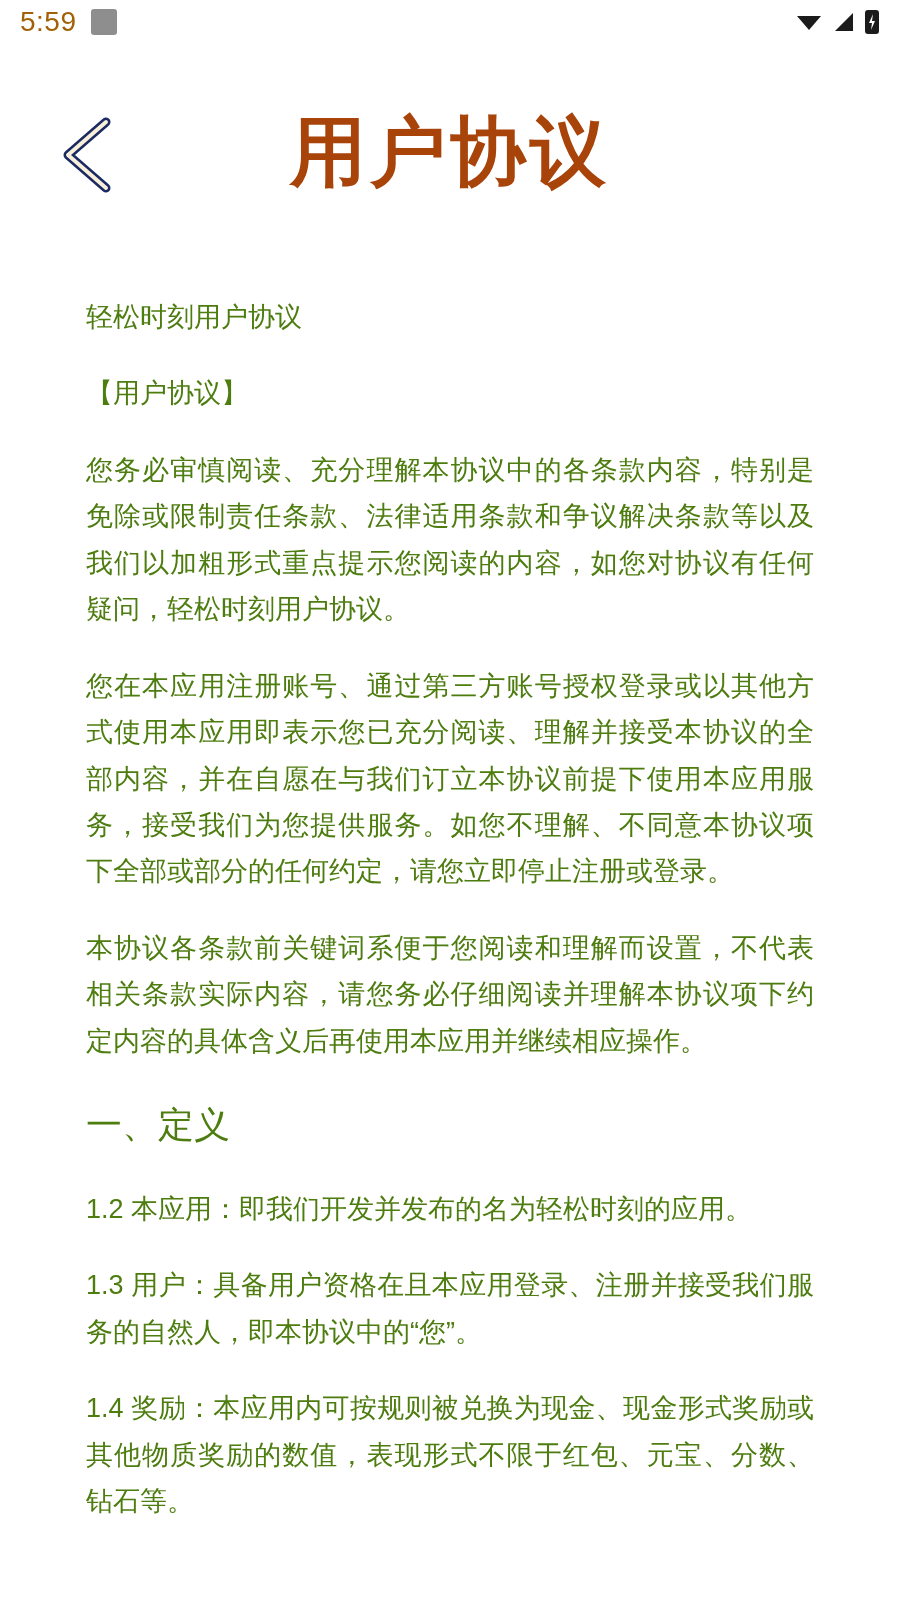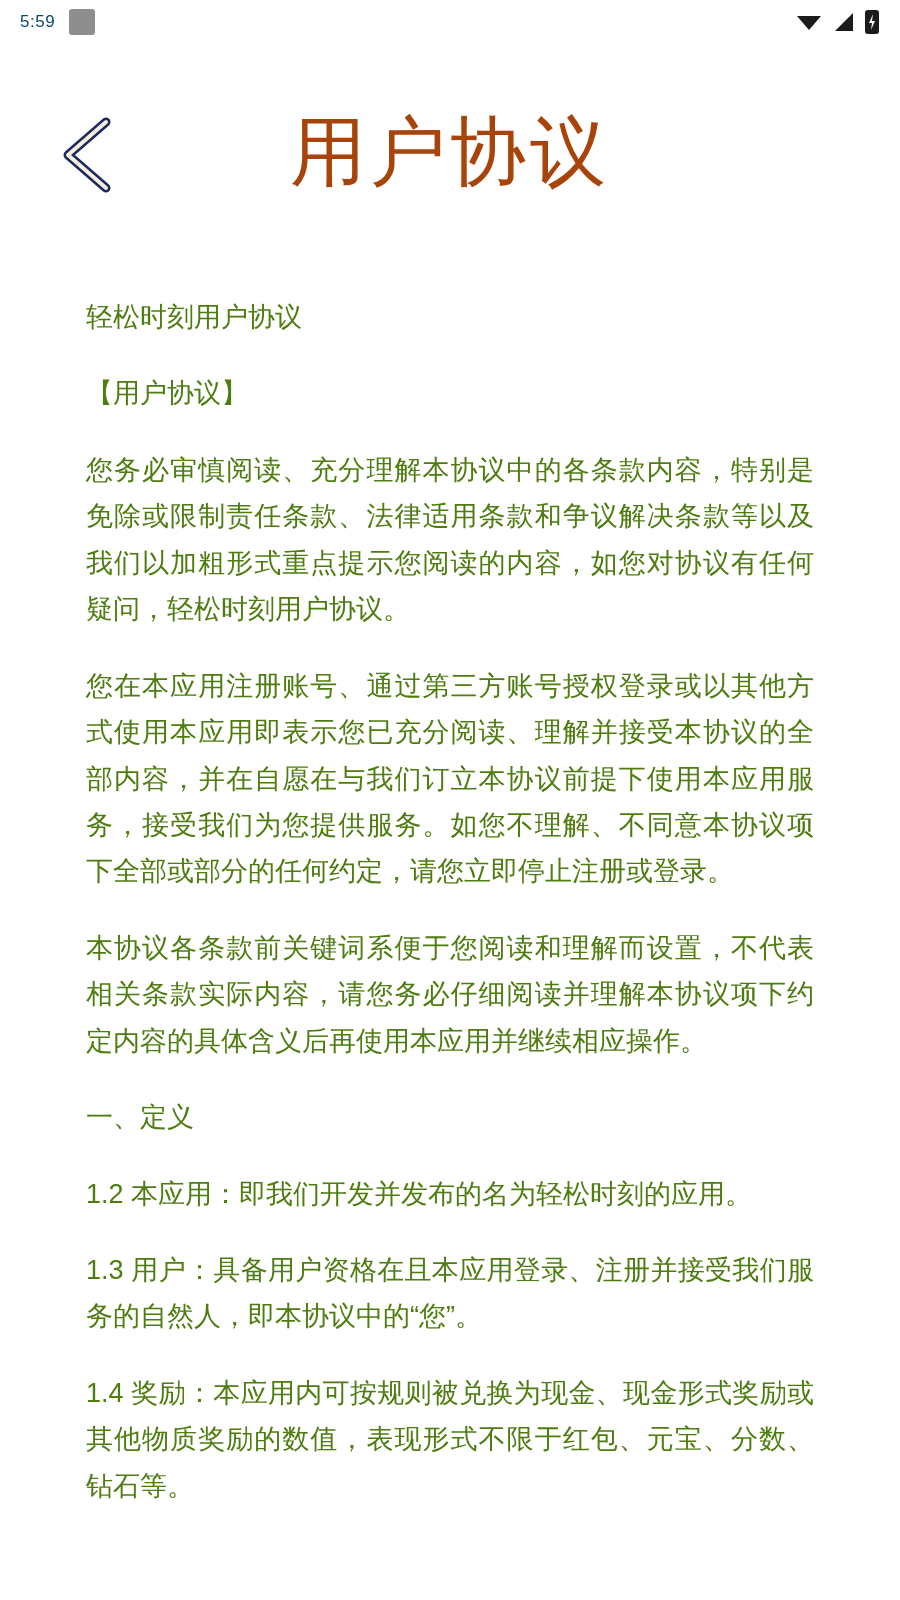--- a/index.html
+++ b/index.html
@@ -23,22 +23,22 @@
     justify-content: space-between;
     padding: 0 20px;
     box-sizing: border-box;
   }
   .status-left {
     display: flex;
     align-items: center;
     gap: 14px;
   }
   .status-clock {
-    font-size: 17px;
-    color: #0c4a6e;
+    font-size: 28px;
+    color: #a16207;
     font-family: "Liberation Sans", sans-serif;
     letter-spacing: 0.5px;
   }
   .status-app-icon {
     width: 26px;
     height: 26px;
     background: #8e8e8e;
     border-radius: 3px;
   }
   .status-right {
@@ -66,41 +66,41 @@
     height: 78px;
     cursor: pointer;
   }
   .page-title {
     position: absolute;
     left: 0;
     right: 0;
     top: 58px;
     text-align: center;
     font-size: 76px;
-    font-weight: normal;
+    font-weight: bold;
     color: #a8430a;
     letter-spacing: 4px;
     font-family: "Liberation Sans", sans-serif;
   }
 
   
   .content {
     padding: 60px 86px 0 86px;
     box-sizing: border-box;
   }
   .para {
     font-size: 27px;
     line-height: 1.72;
     color: #4d7c0f;
     margin: 0 0 30px 0;
     font-family: "Liberation Sans", sans-serif;
     text-align: justify;
   }
   .para.heading {
-    font-size: 27px;
+    font-size: 36px;
   }
 </style>
 </head>
 <body>
 
 <div class="status-bar">
   <div class="status-left">
     <span class="status-clock">5:59</span>
     <span class="status-app-icon"></span>
   </div>

